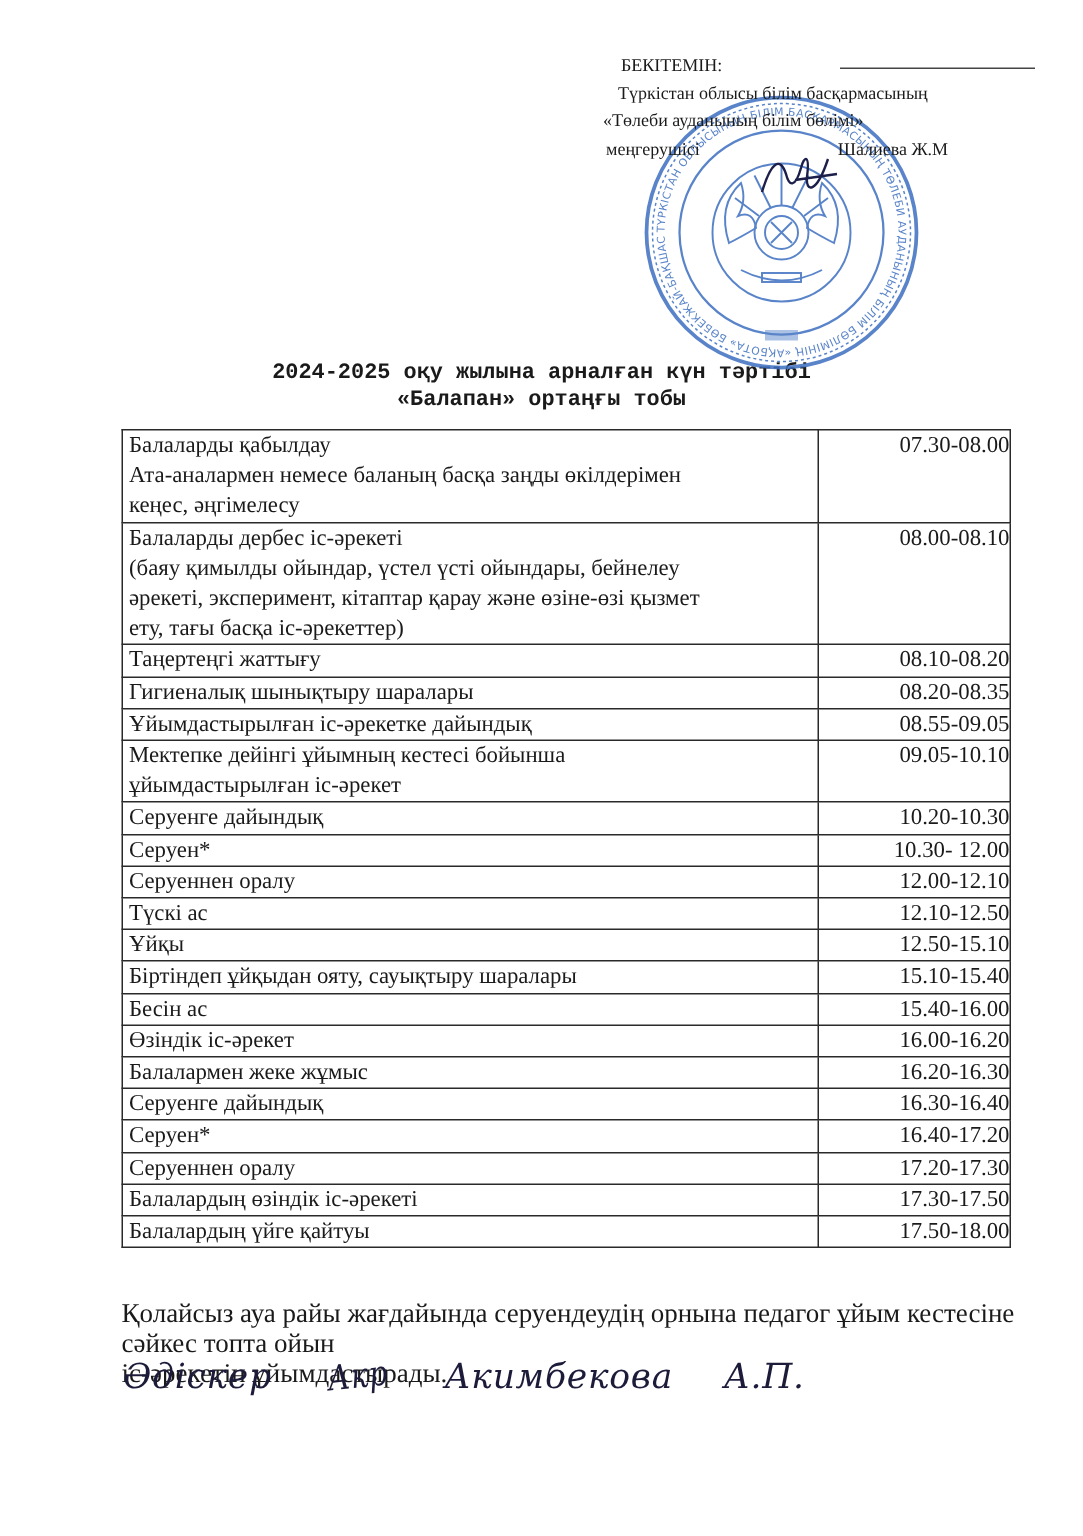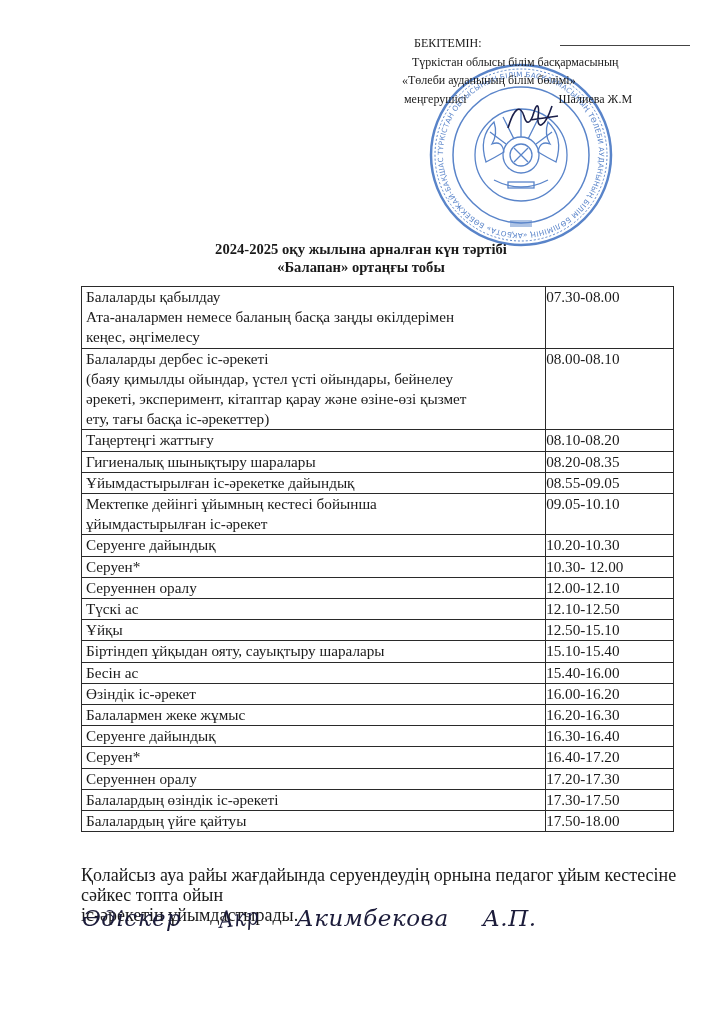--- a/index.html
+++ b/index.html
@@ -23,31 +23,31 @@
     }
     .stamp {
       position: absolute; left: 428px; top: 62px; width: 186px; height: 186px;
       z-index: 2; opacity: 0.85;
     }
     .sign-director {
       position: absolute; left: 500px; top: 98px; z-index: 4;
     }
     .doc-title {
       position: absolute; left: 0; top: 240px; width: 722px; text-align: center;
-      font-weight: bold; font-size: 14.6px; line-height: 18px;
+      font-weight: bold; font-size: 14.6px; line-height: 18px; font-family: Liberation Mono, monospace;
     }
     table.schedule {
       position: absolute; left: 81px; top: 286px; width: 593px;
       border-collapse: collapse; font-size: 15.2px; line-height: 20.2px;
     }
     table.schedule td {
       border: 1px solid #2a2a2a; padding: 0 0 0 4px; vertical-align: top;
     }
     table.schedule td.act { width: 456px; }
-    table.schedule td.time { width: 126px; text-align: left; padding-left: 0; }
+    table.schedule td.time { width: 126px; text-align: right; padding-left: 0; }
     .act-line { display: block; }
     .note {
       position: absolute; left: 81px; top: 865px; width: 620px;
       font-size: 18px; line-height: 20px;
     }
     .note .first { text-indent: 0; }
     .handwriting {
       position: absolute; left: 82px; top: 905px; width: 620px;
       font-family: "DejaVu Serif", serif; font-style: italic;
       font-size: 23px; color: #1c1c3a; letter-spacing: 0.5px;

